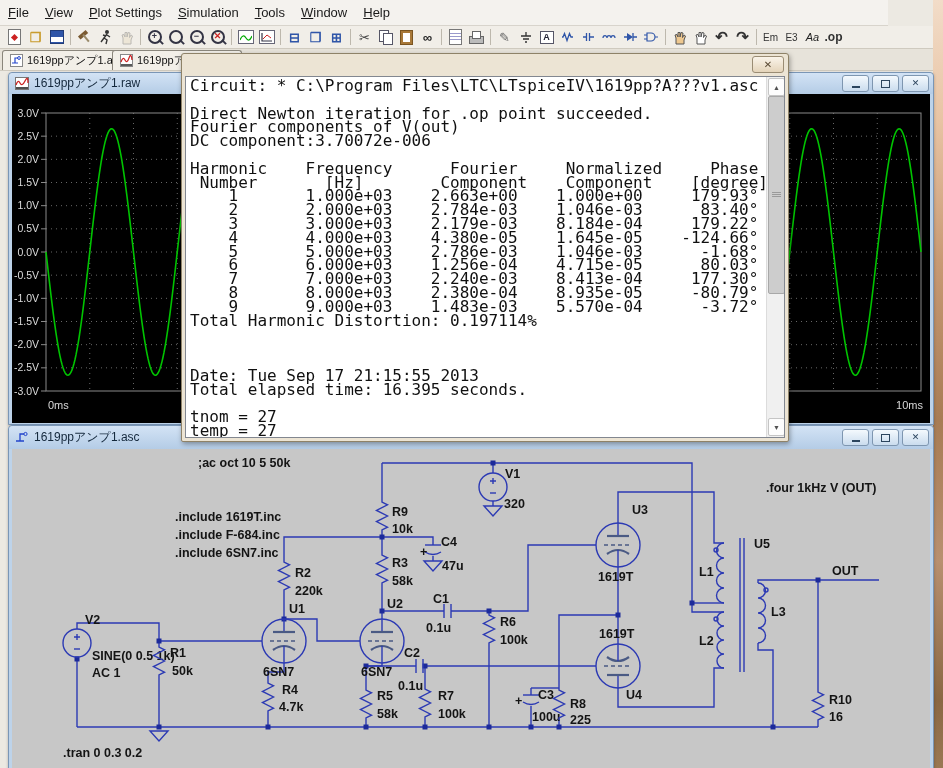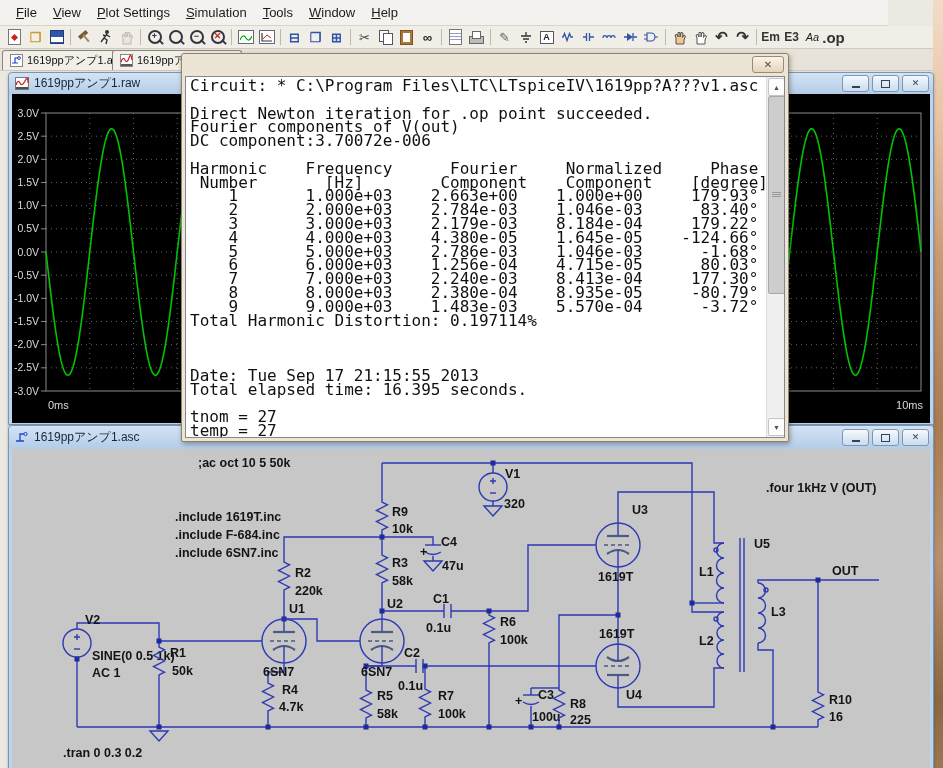--- a/index.html
+++ b/index.html
@@ -1,20 +1,20 @@
 <!DOCTYPE html>
 <html><head>
 <meta charset="utf-8">
 <style>
   html,body{margin:0;padding:0;}
   body{width:943px;height:768px;position:relative;overflow:hidden;
        font-family:"Liberation Sans",sans-serif;background:#ece9e2;}
   
   #menubar{position:absolute;left:0;top:0;width:888px;height:26px;background:#f4f2ee;
-           border-bottom:1px solid #d8d4cc;display:flex;align-items:center;padding-left:8px;box-sizing:border-box;}
+           border-bottom:1px solid #d8d4cc;display:flex;align-items:center;padding-left:0;box-sizing:border-box;}
   .mi{font-size:13px;color:#1a1a1a;padding:0 8px;line-height:25px;cursor:default;}
   .mi u{text-decoration:underline;}
   #toolbar{position:absolute;left:0;top:26px;width:933px;height:23px;background:#f1eee8;
            border-bottom:1px solid #cfcabf;display:flex;align-items:center;padding-left:4px;box-sizing:border-box;}
   .tbi{width:21px;height:19px;display:inline-flex;align-items:center;justify-content:center;
        font-size:13px;color:#333;position:relative;flex:none;font-weight:normal;}
   .tsep{width:1px;height:16px;background:#bdb8ad;margin:0 3px;flex:none;}
   .gly{font-weight:bold;}
   .pg{width:11px;height:14px;background:#fff;border:1px solid #777;display:inline-flex;align-items:center;justify-content:center;}
   .pgm{width:5px;height:5px;background:#c22;transform:rotate(45deg);}
@@ -33,22 +33,22 @@
   .cpy{position:relative;width:13px;height:14px;display:inline-block;}
   .cpy i{position:absolute;width:8px;height:10px;background:#fff;border:1px solid #556;}
   .cpy i:first-child{left:0;top:0;} .cpy i:last-child{left:4px;top:3px;}
   .pst{width:11px;height:13px;background:#a87838;border:1px solid #7a5420;display:inline-flex;align-items:center;justify-content:center;}
   .pst i{width:7px;height:9px;background:#fff;display:block;}
   .prn{width:15px;height:13px;position:relative;display:inline-block;}
   .prn:before{content:"";position:absolute;left:0;top:5px;width:13px;height:6px;background:#bbb;border:1px solid #666;}
   .prn:after{content:"";position:absolute;left:3px;top:0px;width:7px;height:6px;background:#fff;border:1px solid #666;}
   .lbx{min-width:10px;height:11px;border:1px solid #556;background:#fff;font-size:9px;font-weight:bold;
        display:inline-flex;align-items:center;justify-content:center;padding:0 1px;color:#223;}
-  .opi{font-size:15px;font-weight:bold;color:#333;}
-  .mirtxt,.rottxt{font-size:12px;font-weight:bold;color:#333;}
+  .opi{font-size:12px;font-weight:bold;color:#333;}
+  .mirtxt,.rottxt{font-size:10px;font-weight:normal;color:#333;}
   .aatxt{font-size:11px;font-style:italic;color:#222;}
   .disab{opacity:.35;}
   
   #tabbar{position:absolute;left:0;top:49px;width:933px;height:21px;background:#e7e3da;
           border-bottom:1px solid #cfcabf;}
   .tab{position:absolute;top:1px;height:19px;background:#f2efe8;border:1px solid #8a867c;border-bottom:none;
        border-radius:3px 3px 0 0;display:flex;align-items:center;padding:0 7px;font-size:11px;color:#111;}
   .tab .ticon{margin-right:4px;flex:none;}
   
   .mdiwin{position:absolute;background:#bdd3ea;border:1px solid #7a96b6;border-radius:4px 4px 0 0;

